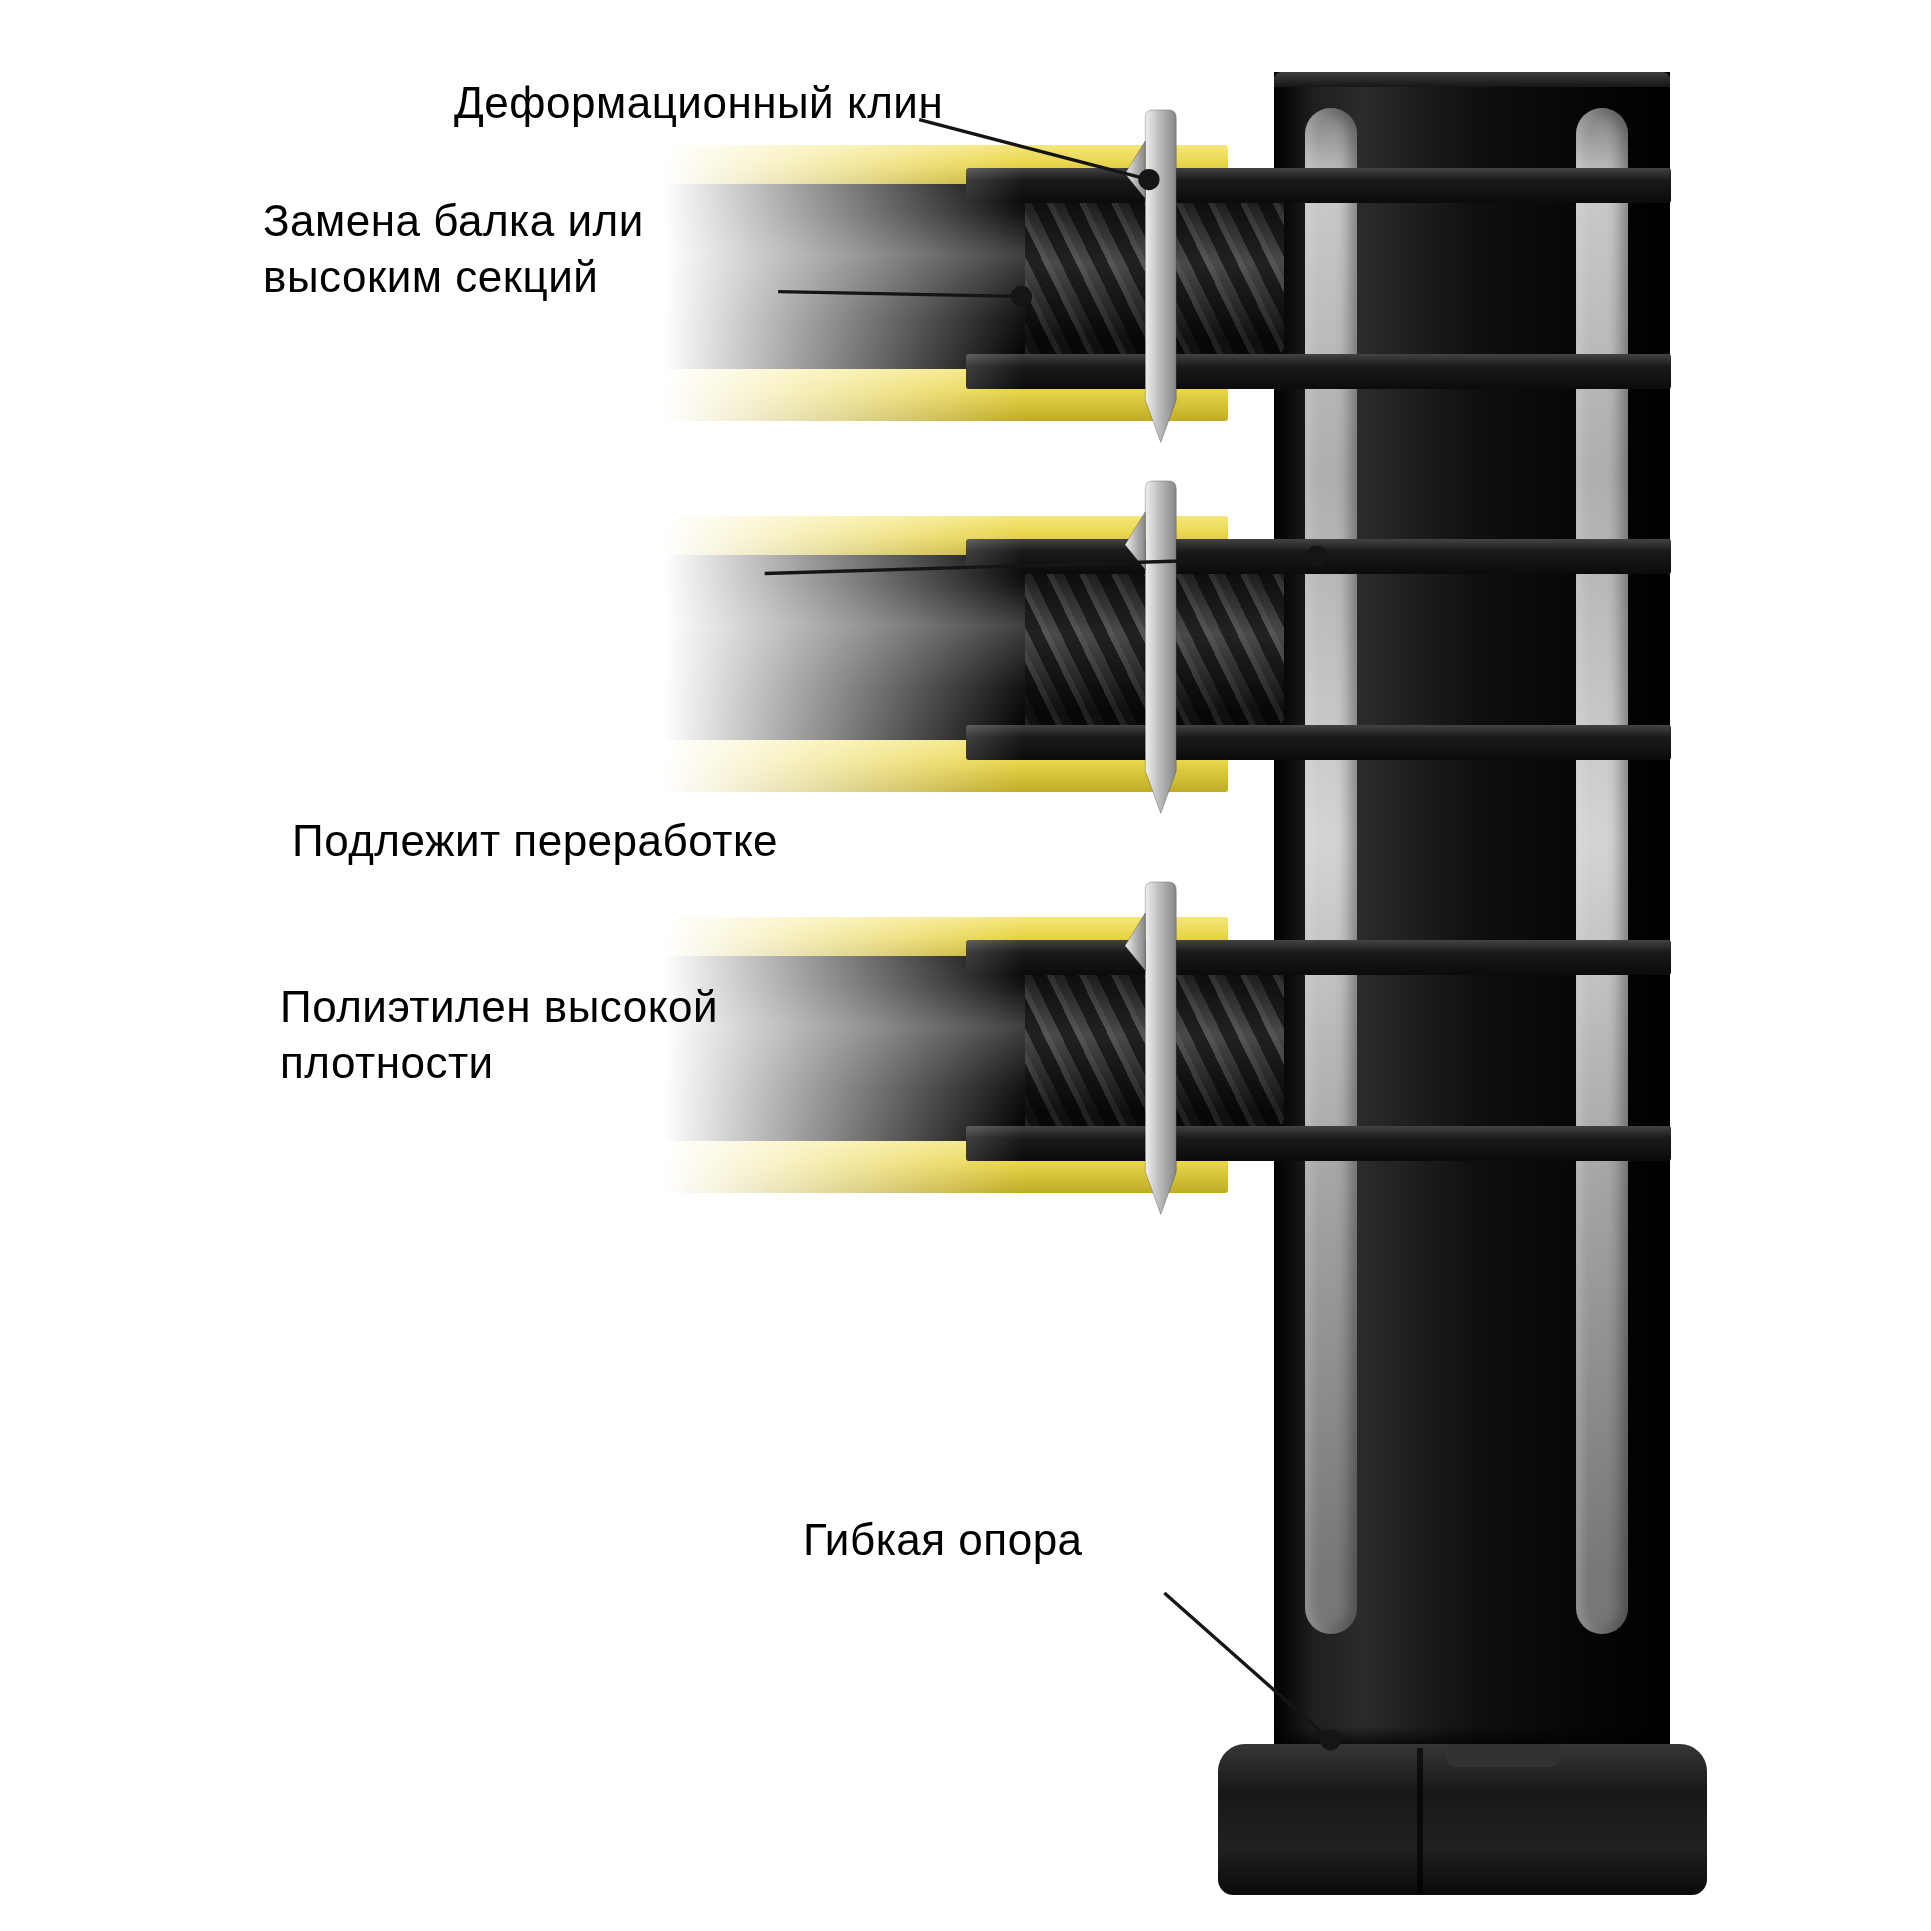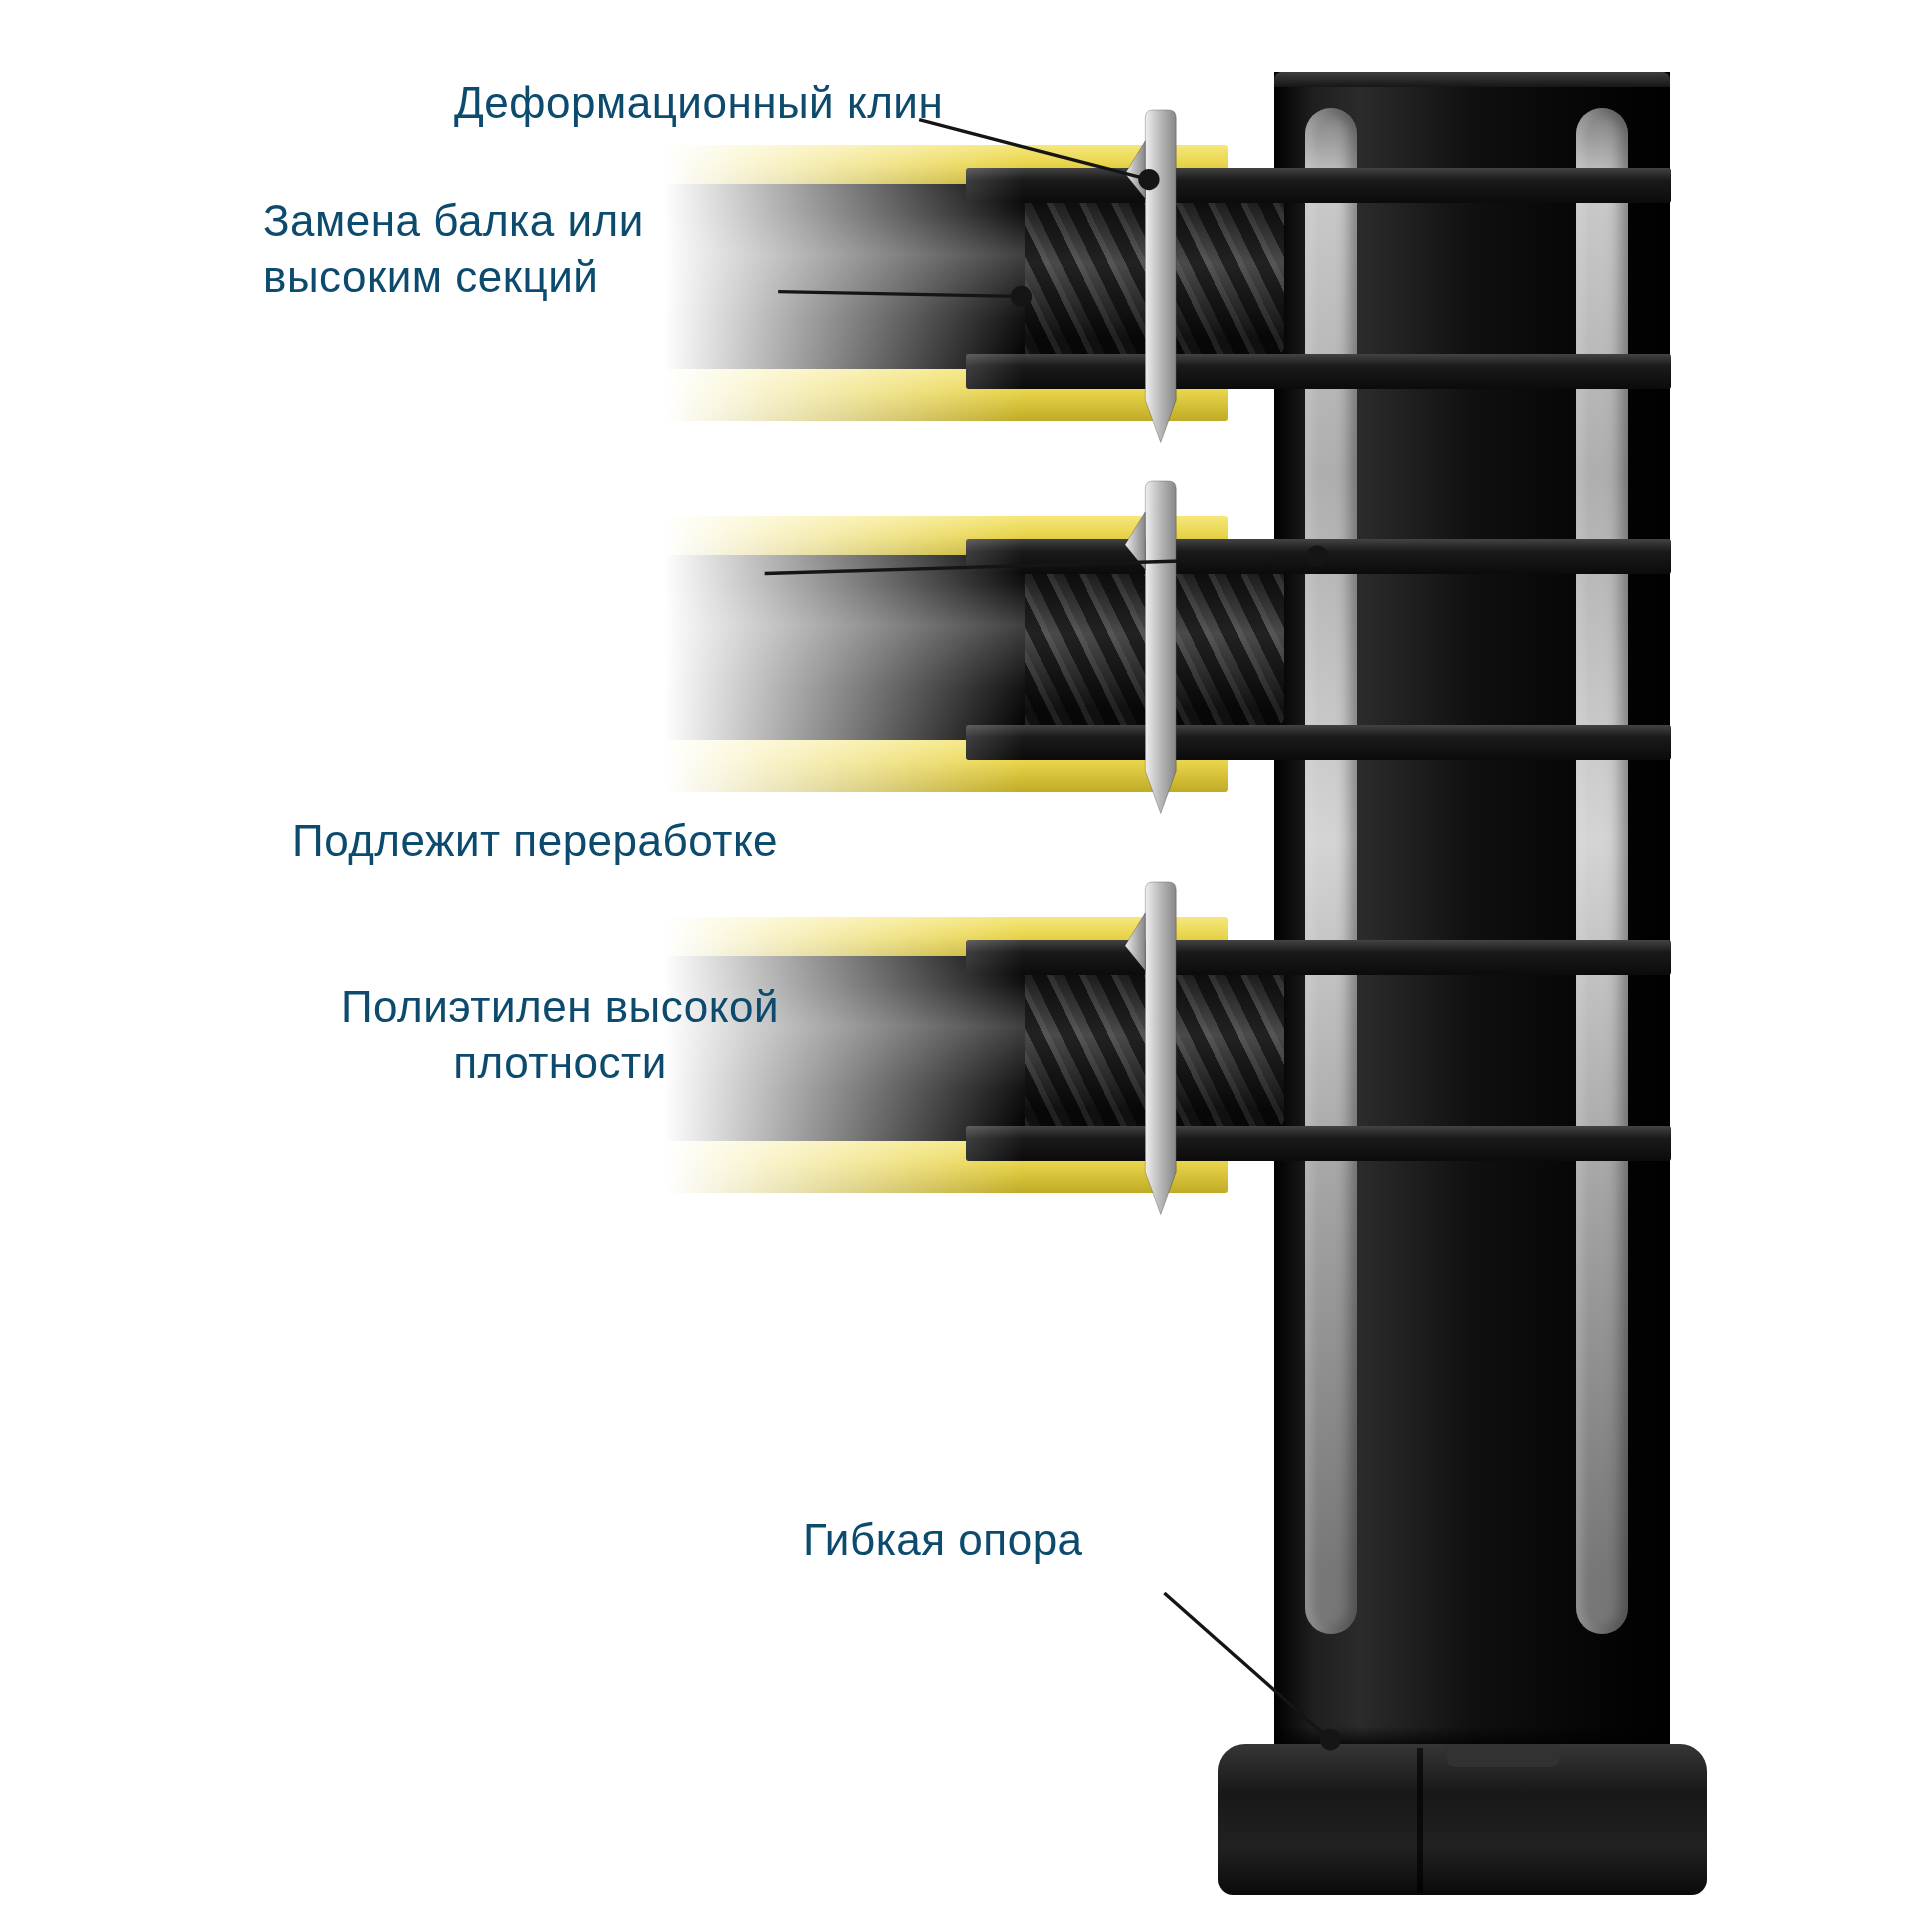--- a/index.html
+++ b/index.html
@@ -3,24 +3,24 @@
 <meta charset="utf-8">
 <style>
   html,body{margin:0;padding:0;}
   body{
     width:1931px;height:1931px;position:relative;overflow:hidden;
     background:#ffffff;
     font-family:"Liberation Sans", sans-serif;
   }
   .abs{position:absolute;}
   .label{
-    position:absolute;font-size:44px;line-height:56px;color:#0c4a6e;
+    position:absolute;font-size:44px;line-height:56px;color:#000000;
     white-space:nowrap;letter-spacing:0.5px;
   }
-  .label.center{text-align:center;white-space:normal;}
+  .label.center{white-space:normal;}
 
   
   .post{
     left:1274px;top:72px;width:396px;height:1675px;
     background:linear-gradient(90deg,#000 0%,#1f1f1f 10%,#2b2b2b 22%,#101010 50%,#060606 78%,#000 100%);
   }
   .post-rim{
     left:1274px;top:72px;width:396px;height:15.4px;
     background:linear-gradient(180deg,#3e3e3e,#161616);
     border-radius:7.7px 7.7px 0 0;

